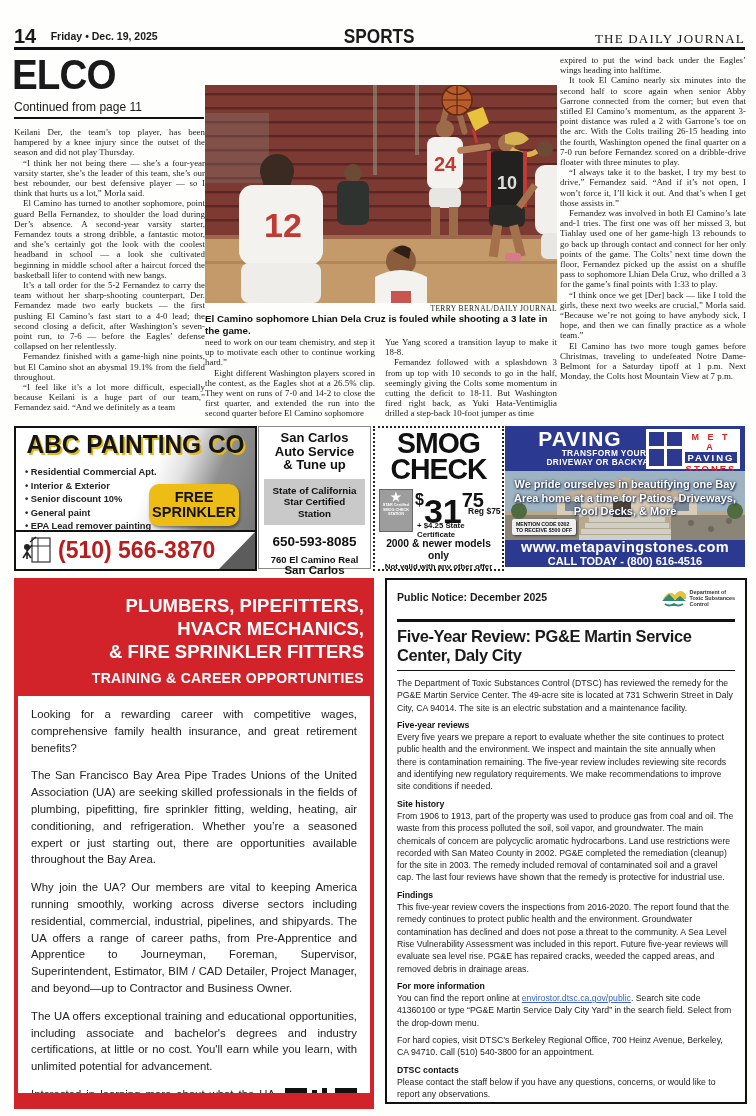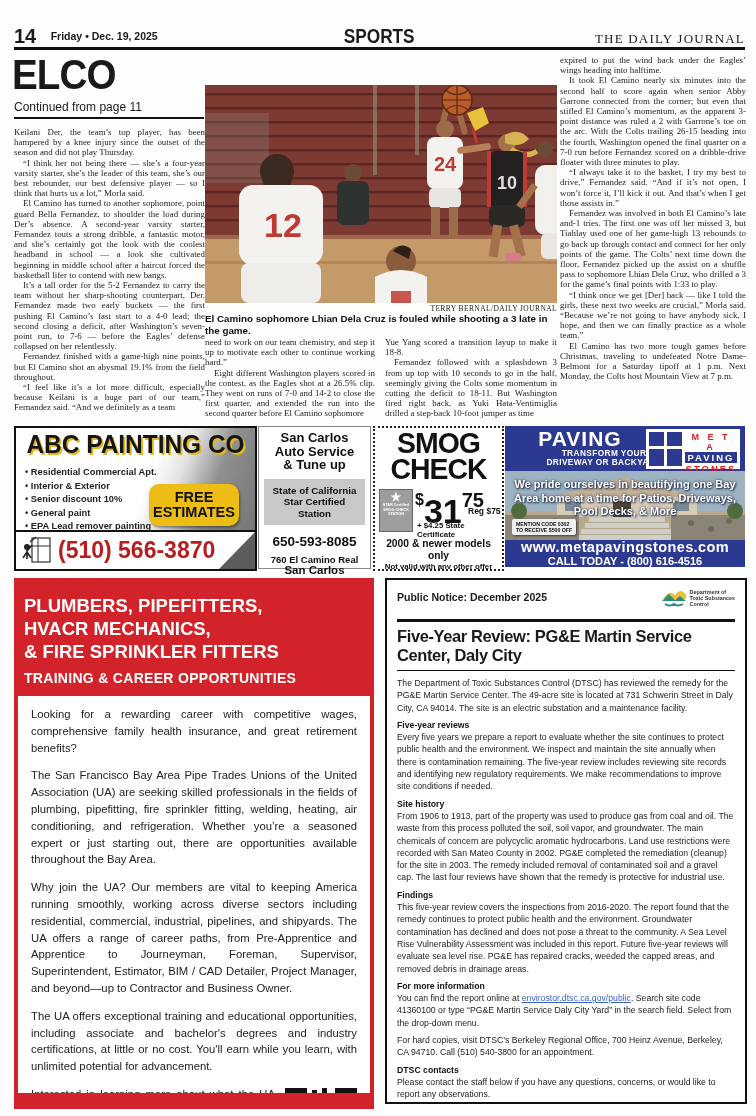--- a/index.html
+++ b/index.html
@@ -94,21 +94,21 @@
         font:800 11px/13.5px "Liberation Sans",sans-serif;color:#fff;text-shadow:1px 1px 2px #1b2a4a,0 0 3px #1b2a4a;}
   .pav-mention{position:absolute;left:7px;top:93px;background:#efefef;color:#111;border-radius:2px;
         padding:2px 4px;font:800 5.2px/6px "Liberation Sans",sans-serif;box-shadow:1px 1px 2px rgba(0,0,0,.5);}
   .pav-bottom{position:absolute;left:0;bottom:0;width:240px;height:27px;background:#2b3990;text-align:center;}
   .pav-site{font:900 14.5px/15px "Liberation Sans",sans-serif;letter-spacing:.4px;}
   .pav-call{font:900 11px/12px "Liberation Sans",sans-serif;}
 
   
   .ad-ua{position:absolute;left:14px;top:578px;width:360px;height:531px;border:4px solid #d2232a;
         background:#fff;box-sizing:border-box;overflow:hidden;}
-  .ua-head{background:#d2232a;color:#fff;text-align:left;padding:12px 6px 10px;}
+  .ua-head{background:#d2232a;color:#fff;text-align:right;padding:12px 6px 10px;}
   .ua-t{font:800 18.5px/23px "Liberation Sans",sans-serif;}
   .ua-sub{margin-top:7px;font:800 14px/16px "Liberation Sans",sans-serif;letter-spacing:.3px;}
   .ua-body{padding:10px 13px 0;font:11.3px/16.8px "Liberation Sans",sans-serif;color:#222;text-align:justify;}
   .ua-body p{margin:0 0 11px;}
   .ua-qr{float:right;margin:2px 0 4px 10px;}
   .ua-strip{position:absolute;left:0;bottom:0;width:100%;height:12px;background:#d2232a;}
 
   
   .notice{position:absolute;left:385px;top:578px;width:362px;height:526px;border:2px solid #111;
         background:#fff;box-sizing:border-box;padding:7px 10px;overflow:hidden;}
@@ -250,21 +250,21 @@
     <div class="abc-bullets">
       <div>Residential Commercial Apt.</div>
       <div>Interior &amp; Exterior</div>
       <div>Senior discount 10%</div>
       <div>General paint</div>
       <div>EPA Lead remover painting</div>
       <div>Over 30 years experience</div>
     </div>
     <div class="abc-badge">
       <div>FREE</div>
-      <div>ESTIMATES</div>
+      <div>SPRINKLER</div>
     </div>
     <div class="abc-bottom">
       <span class="abc-painter">
         <svg width="34" height="33" viewBox="0 0 34 33">
           <rect x="12" y="4" width="18" height="24" fill="none" stroke="#333" stroke-width="1.2"></rect>
           <line x1="12" y1="12" x2="30" y2="12" stroke="#333" stroke-width="1"></line>
           <line x1="18" y1="4" x2="18" y2="28" stroke="#333" stroke-width="1"></line>
           <circle cx="7" cy="13" r="3" fill="#222"></circle>
           <path d="M7 16 l0 9 M7 18 l-4 6 M7 18 l4 6 M7 17 l5 -6" stroke="#222" stroke-width="1.6" fill="none"></path>
           <path d="M10 8 l6 -5" stroke="#222" stroke-width="1.4"></path>

